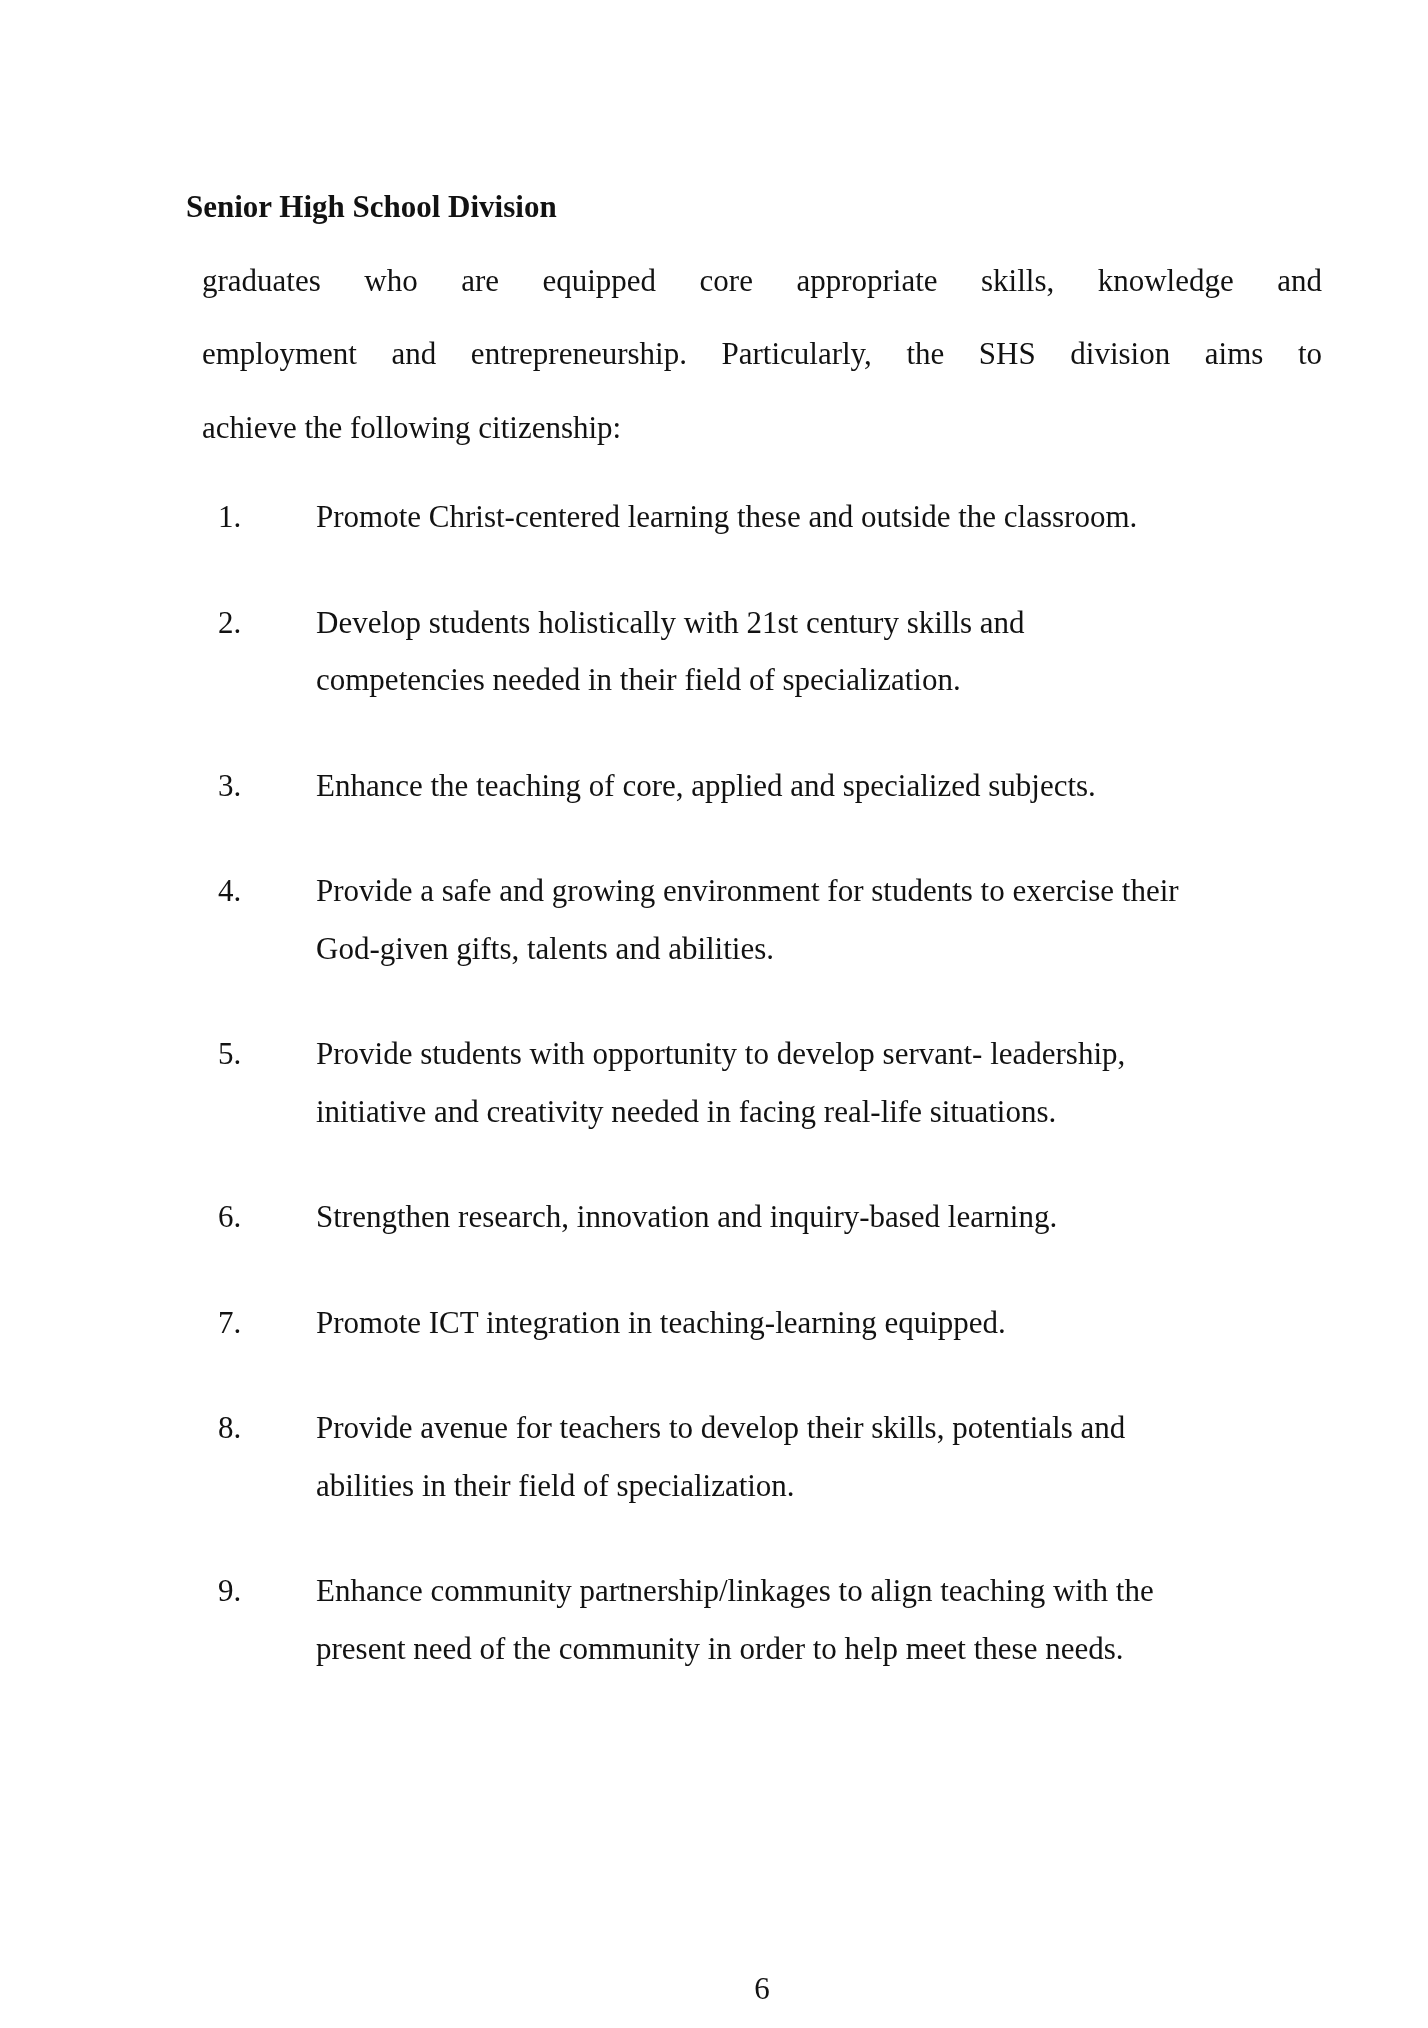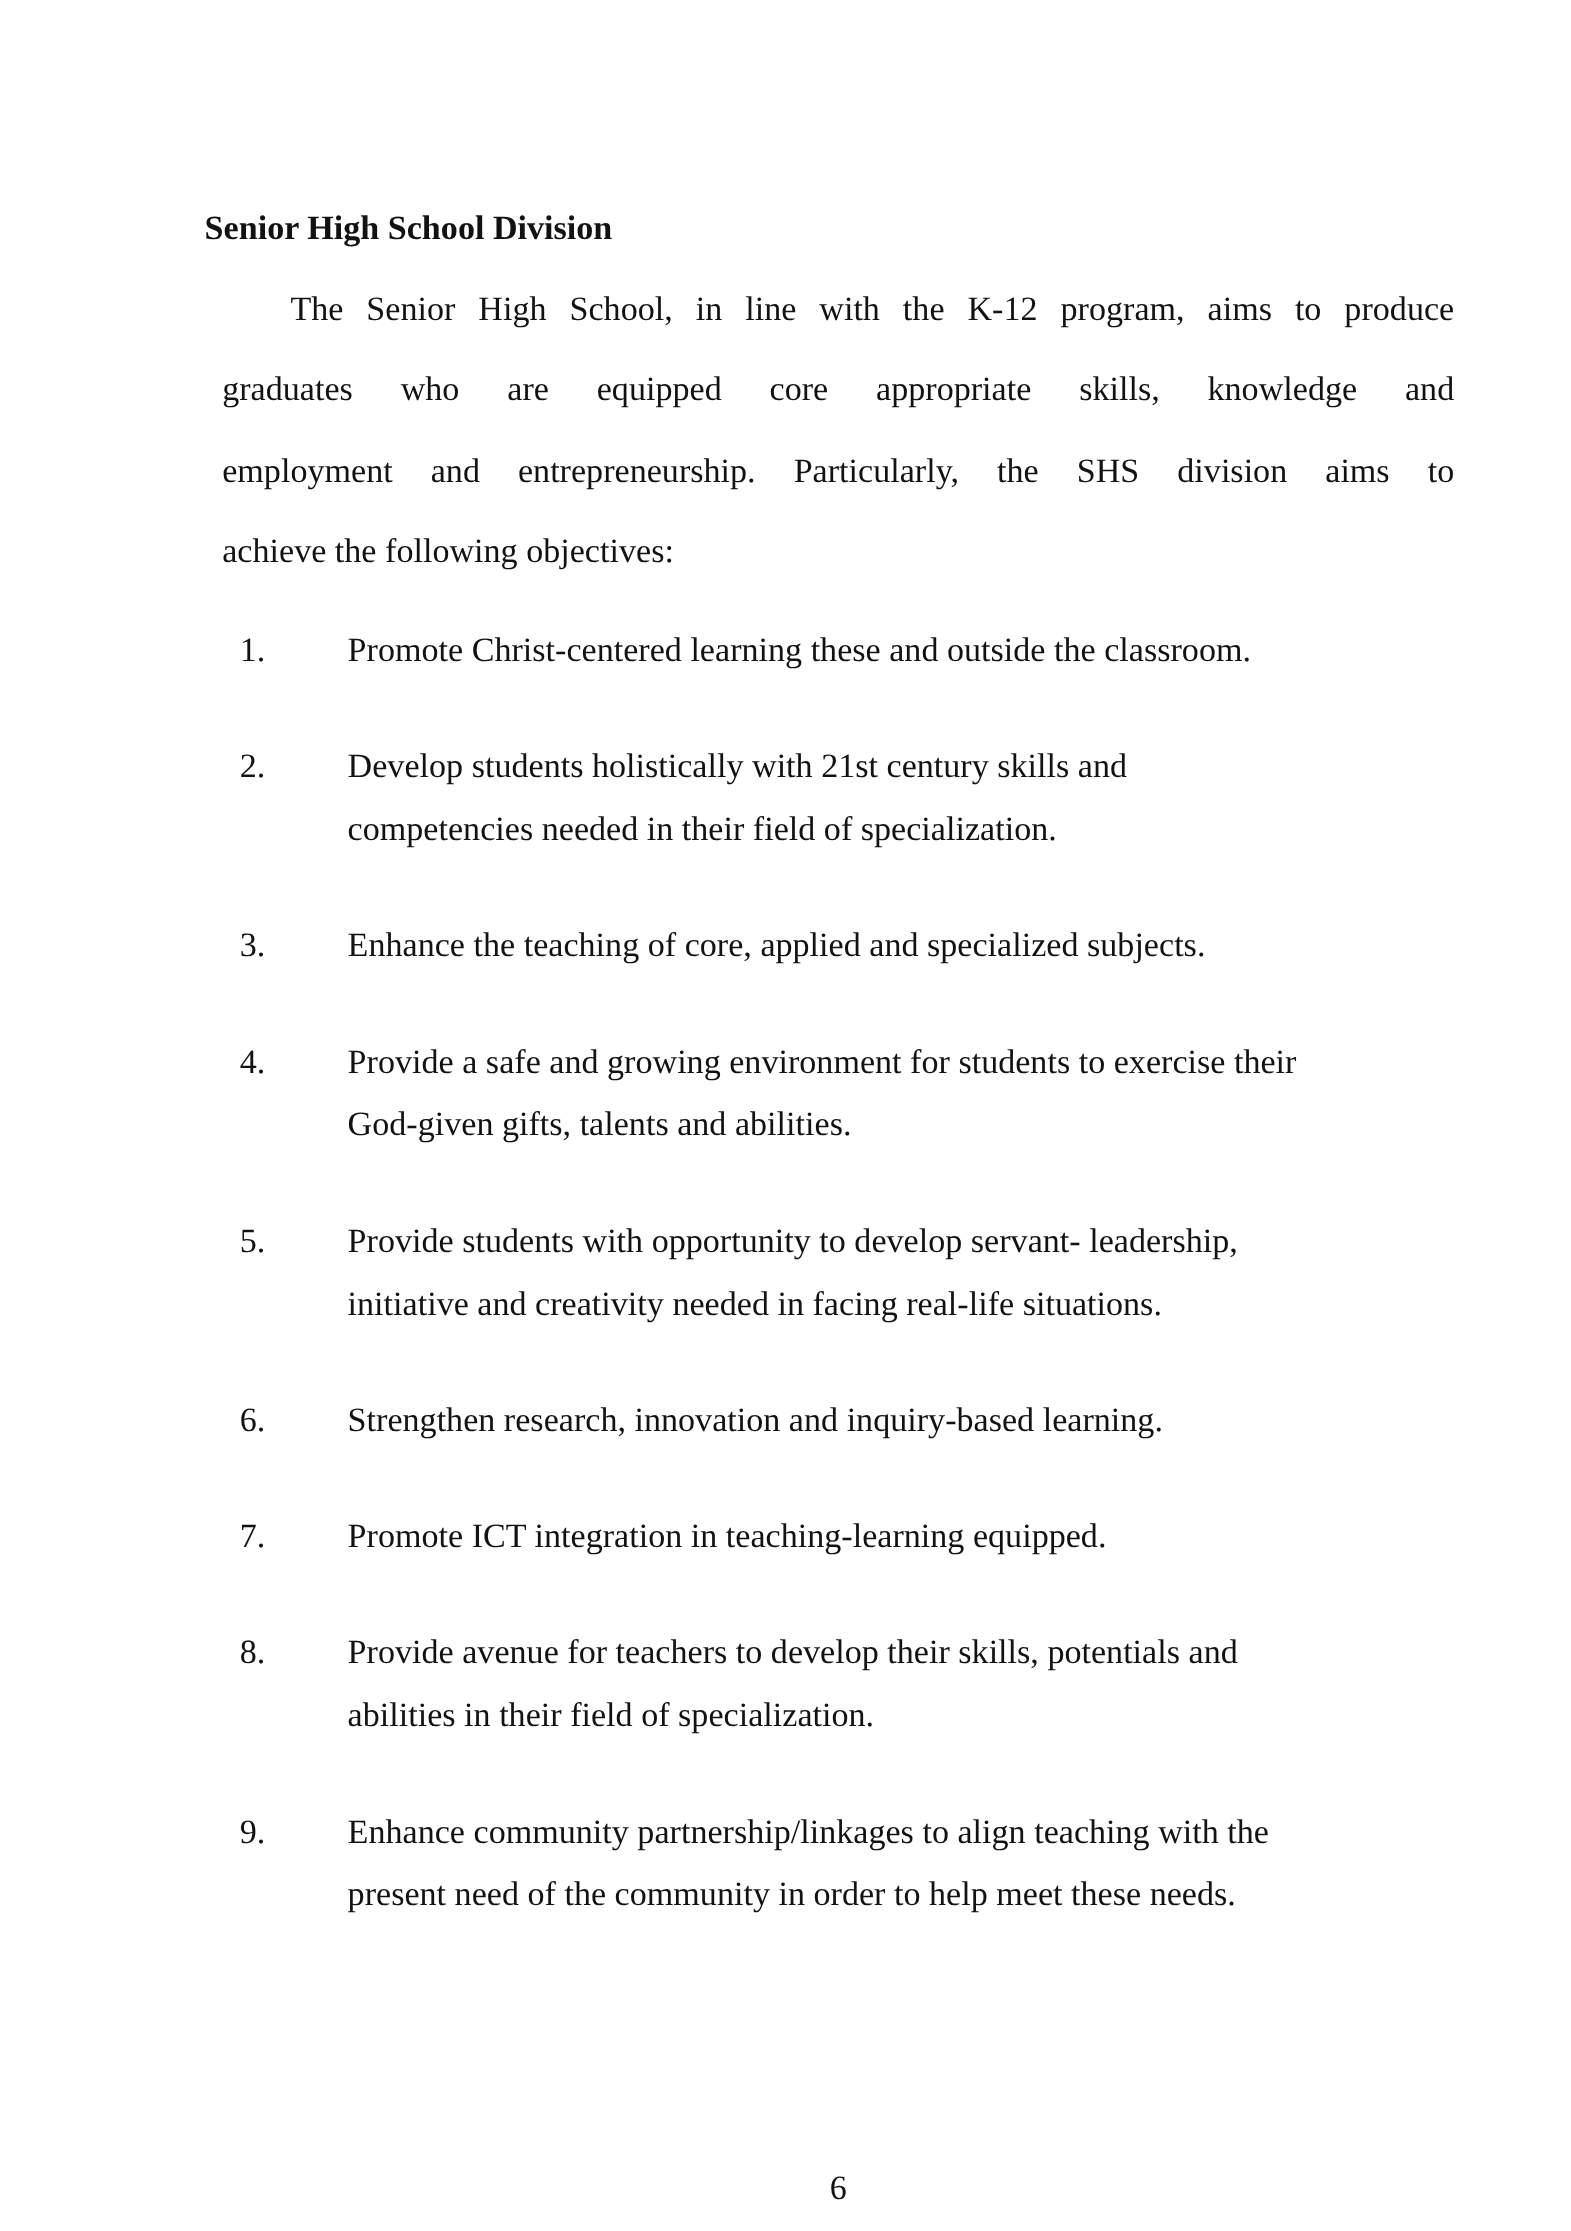--- a/index.html
+++ b/index.html
@@ -41,24 +41,23 @@
     line-height: 57.5px;
   }
 </style>
 </head>
 <body>
 
 <div class="content">
   <div class="heading">Senior High School Division</div>
 
   <div>
-    <div class="intro-line first jl">The Senior High School, in line with the K-12 program, aims to produce</div>
     <div class="intro-line jl">graduates who are equipped core appropriate skills, knowledge and</div>
     <div class="intro-line jl">employment and entrepreneurship. Particularly, the SHS division aims to</div>
-    <div class="intro-line">achieve the following objectives:</div>
+    <div class="intro-line">achieve the following citizenship:</div>
   </div>
 
   <ol class="objectives">
       <li class="objective">
       <span class="obj-num">1.</span>
       <div class="obj-text">Promote Christ-centered learning these and outside the classroom.</div>
     </li>
       <li class="objective">
       <span class="obj-num">2.</span>
       <div class="obj-text">Develop students holistically with 21st century skills and<br>competencies needed in their field of specialization.</div>

